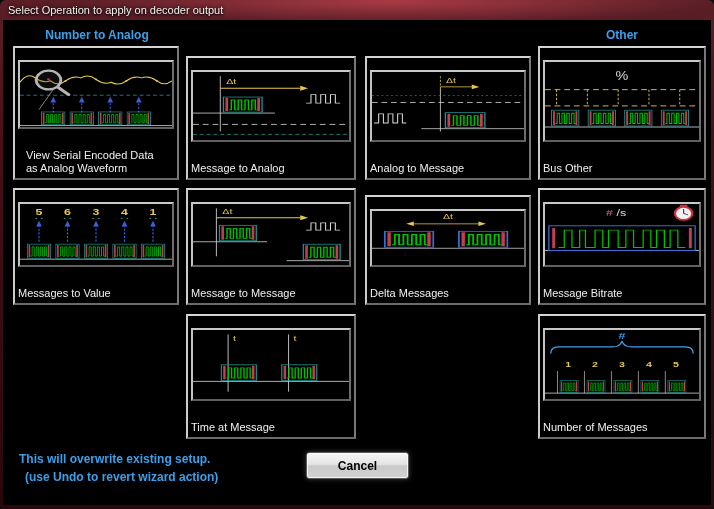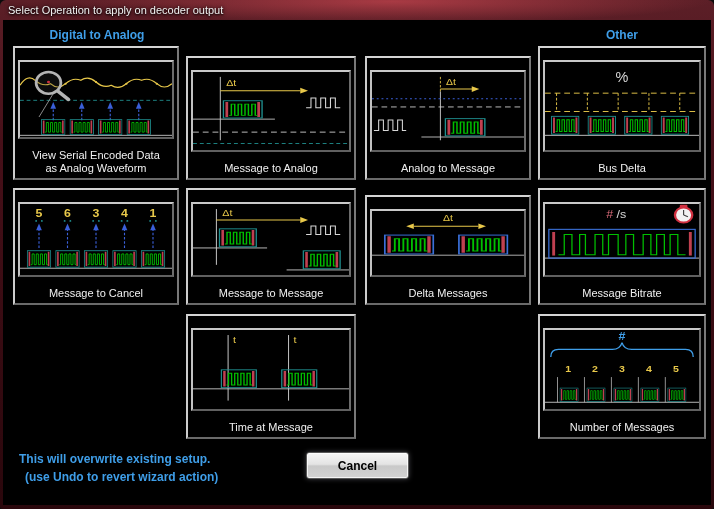--- a/index.html
+++ b/index.html
@@ -24,21 +24,21 @@
   .tile {
     position:absolute; display:flex; flex-direction:column;
     border:2px solid; border-color:#d4d4d4 #787878 #6a6a6a #cccccc;
     background:#000; padding:3px; cursor:pointer;
   }
   .gfx {
     flex:1; border:2px solid; border-color:#c9c9c9 #6c6c6c #606060 #c2c2c2;
     background:#000; overflow:hidden;margin-top:9px;
   }
   .gfx svg { width:100%; height:100%; display:block; }
-  .caption { color:#f0f0f0; font-size:11px; text-align:center; line-height:13px; padding-top:10px; }
+  .caption { color:#f0f0f0; font-size:11px; text-align:left; line-height:13px; padding-top:20px; }
   .cap2 { padding-left:8px; padding-right:8px; }
   svg text { font-family:"Liberation Sans",sans-serif; }
   .warn { position:absolute; color:#3f9ee8; font-size:12px; font-weight:bold; }
   .cancel {
     position:absolute; width:103px; height:27px;
     background:linear-gradient(to bottom,#f6f6f6 0%,#e4e4e4 45%,#c9c9c9 52%,#d2d2d2 100%);
     border:1px solid #585858; border-radius:3px;
     font-family:"Liberation Sans",sans-serif; font-size:12px; color:#000;
     box-shadow:inset 0 0 0 1px rgba(255,255,255,.75), 0 0 5px rgba(140,140,150,.45);
     font-weight:bold;
@@ -64,21 +64,21 @@
   </defs>
 </svg>
 
 <div class="window">
   <div class="titlebar">
     <div class="titletext">Select Operation to apply on decoder output</div>
   </div>
 
   <div class="content">
 
-    <div class="colhdr" style="left:10px;width:168px">Digital to Analog</div>
+    <div class="colhdr" style="left:10px;width:168px">Number to Analog</div>
     <div class="colhdr" style="left:535px;width:168px">Other</div>
 
     <div class="tile" style="left:10px;top:26px;width:166px;height:134px">
       <div class="gfx">
         <svg viewBox="0 0 160 90" preserveAspectRatio="none">
           <line x1="0" y1="46" x2="160" y2="46" stroke="#1f8f8f" stroke-width="1" stroke-dasharray="4 3"></line>
           <path d="M0,28 Q8,14 16,22 T32,26 Q40,34 48,26 T64,22 Q72,16 80,24 T96,28 Q104,34 112,26 T128,22 Q136,18 144,26 T160,26" fill="none" stroke="#e8c84a" stroke-width="1.4"></path>
           <circle cx="48" cy="26" r="1.2" fill="#e8c84a"></circle>
             <circle cx="80" cy="24" r="1.2" fill="#e8c84a"></circle>
             <circle cx="112" cy="26" r="1.2" fill="#e8c84a"></circle>
@@ -136,21 +136,21 @@
           <line x1="140" y1="52" x2="140" y2="30" stroke="#3a5fd8" stroke-width="1.2" stroke-dasharray="3 2"></line>
             <polygon points="137,31 143,31 140,23" fill="#3a5fd8"></polygon>
           <line x1="0" y1="76" x2="160" y2="76" stroke="#c8c8c8" stroke-width="1"></line>
           <use href="#pkt" x="7" y="54" width="26" height="22"></use>
           <use href="#pkt" x="37" y="54" width="26" height="22"></use>
           <use href="#pkt" x="67" y="54" width="26" height="22"></use>
           <use href="#pkt" x="97" y="54" width="26" height="22"></use>
           <use href="#pkt" x="127" y="54" width="26" height="22"></use>
         </svg>
       </div>
-      <div class="caption">Message to Cancel</div>
+      <div class="caption">Messages to Value</div>
     </div>
 
     <div class="tile" style="left:183px;top:36px;width:170px;height:124px">
       <div class="gfx">
         <svg viewBox="0 0 160 96" preserveAspectRatio="none">
           <line x1="28" y1="6" x2="28" y2="84" stroke="#d8d8d8" stroke-width="1"></line>
           <text x="34" y="17" font-size="11" fill="#e8c84a">Δt</text>
           <line x1="28" y1="23" x2="110" y2="23" stroke="#e8c84a" stroke-width="1.2"></line>
           <polygon points="118,23 110,19.5 110,26.5" fill="#e8c84a"></polygon>
           <path d="M116,44 h5 v-12 h5 v12 h5 v-12 h5 v12 h5 v-12 h5 v12 h5" fill="none" stroke="#d8d8d8" stroke-width="1.1"></path>
@@ -192,21 +192,21 @@
           <line x1="108" y1="34" x2="108" y2="54" stroke="#e8c84a" stroke-width="1" stroke-dasharray="3 2"></line>
           <line x1="140" y1="34" x2="140" y2="54" stroke="#e8c84a" stroke-width="1" stroke-dasharray="3 2"></line>
           <line x1="0" y1="54" x2="160" y2="54" stroke="#e8c84a" stroke-width="1" stroke-dasharray="6 4"></line>
           <line x1="0" y1="80" x2="160" y2="80" stroke="#c8c8c8" stroke-width="1"></line>
           <use href="#pkt" x="6" y="58" width="30" height="22"></use>
           <use href="#pkt" x="44" y="58" width="30" height="22"></use>
           <use href="#pkt" x="82" y="58" width="30" height="22"></use>
           <use href="#pkt" x="120" y="58" width="30" height="22"></use>
         </svg>
       </div>
-      <div class="caption">Bus Delta</div>
+      <div class="caption">Bus Other</div>
     </div>
 
     <div class="tile" style="left:183px;top:168px;width:170px;height:117px">
       <div class="gfx">
         <svg viewBox="0 0 160 84" preserveAspectRatio="none">
           <line x1="24" y1="6" x2="24" y2="72" stroke="#d8d8d8" stroke-width="1"></line>
           <text x="30" y="14" font-size="11" fill="#e8c84a">Δt</text>
           <line x1="24" y1="19" x2="110" y2="19" stroke="#e8c84a" stroke-width="1.2"></line>
           <polygon points="118,19 110,15.5 110,22.5" fill="#e8c84a"></polygon>
           <line x1="0" y1="52" x2="76" y2="52" stroke="#c8c8c8" stroke-width="1"></line>

